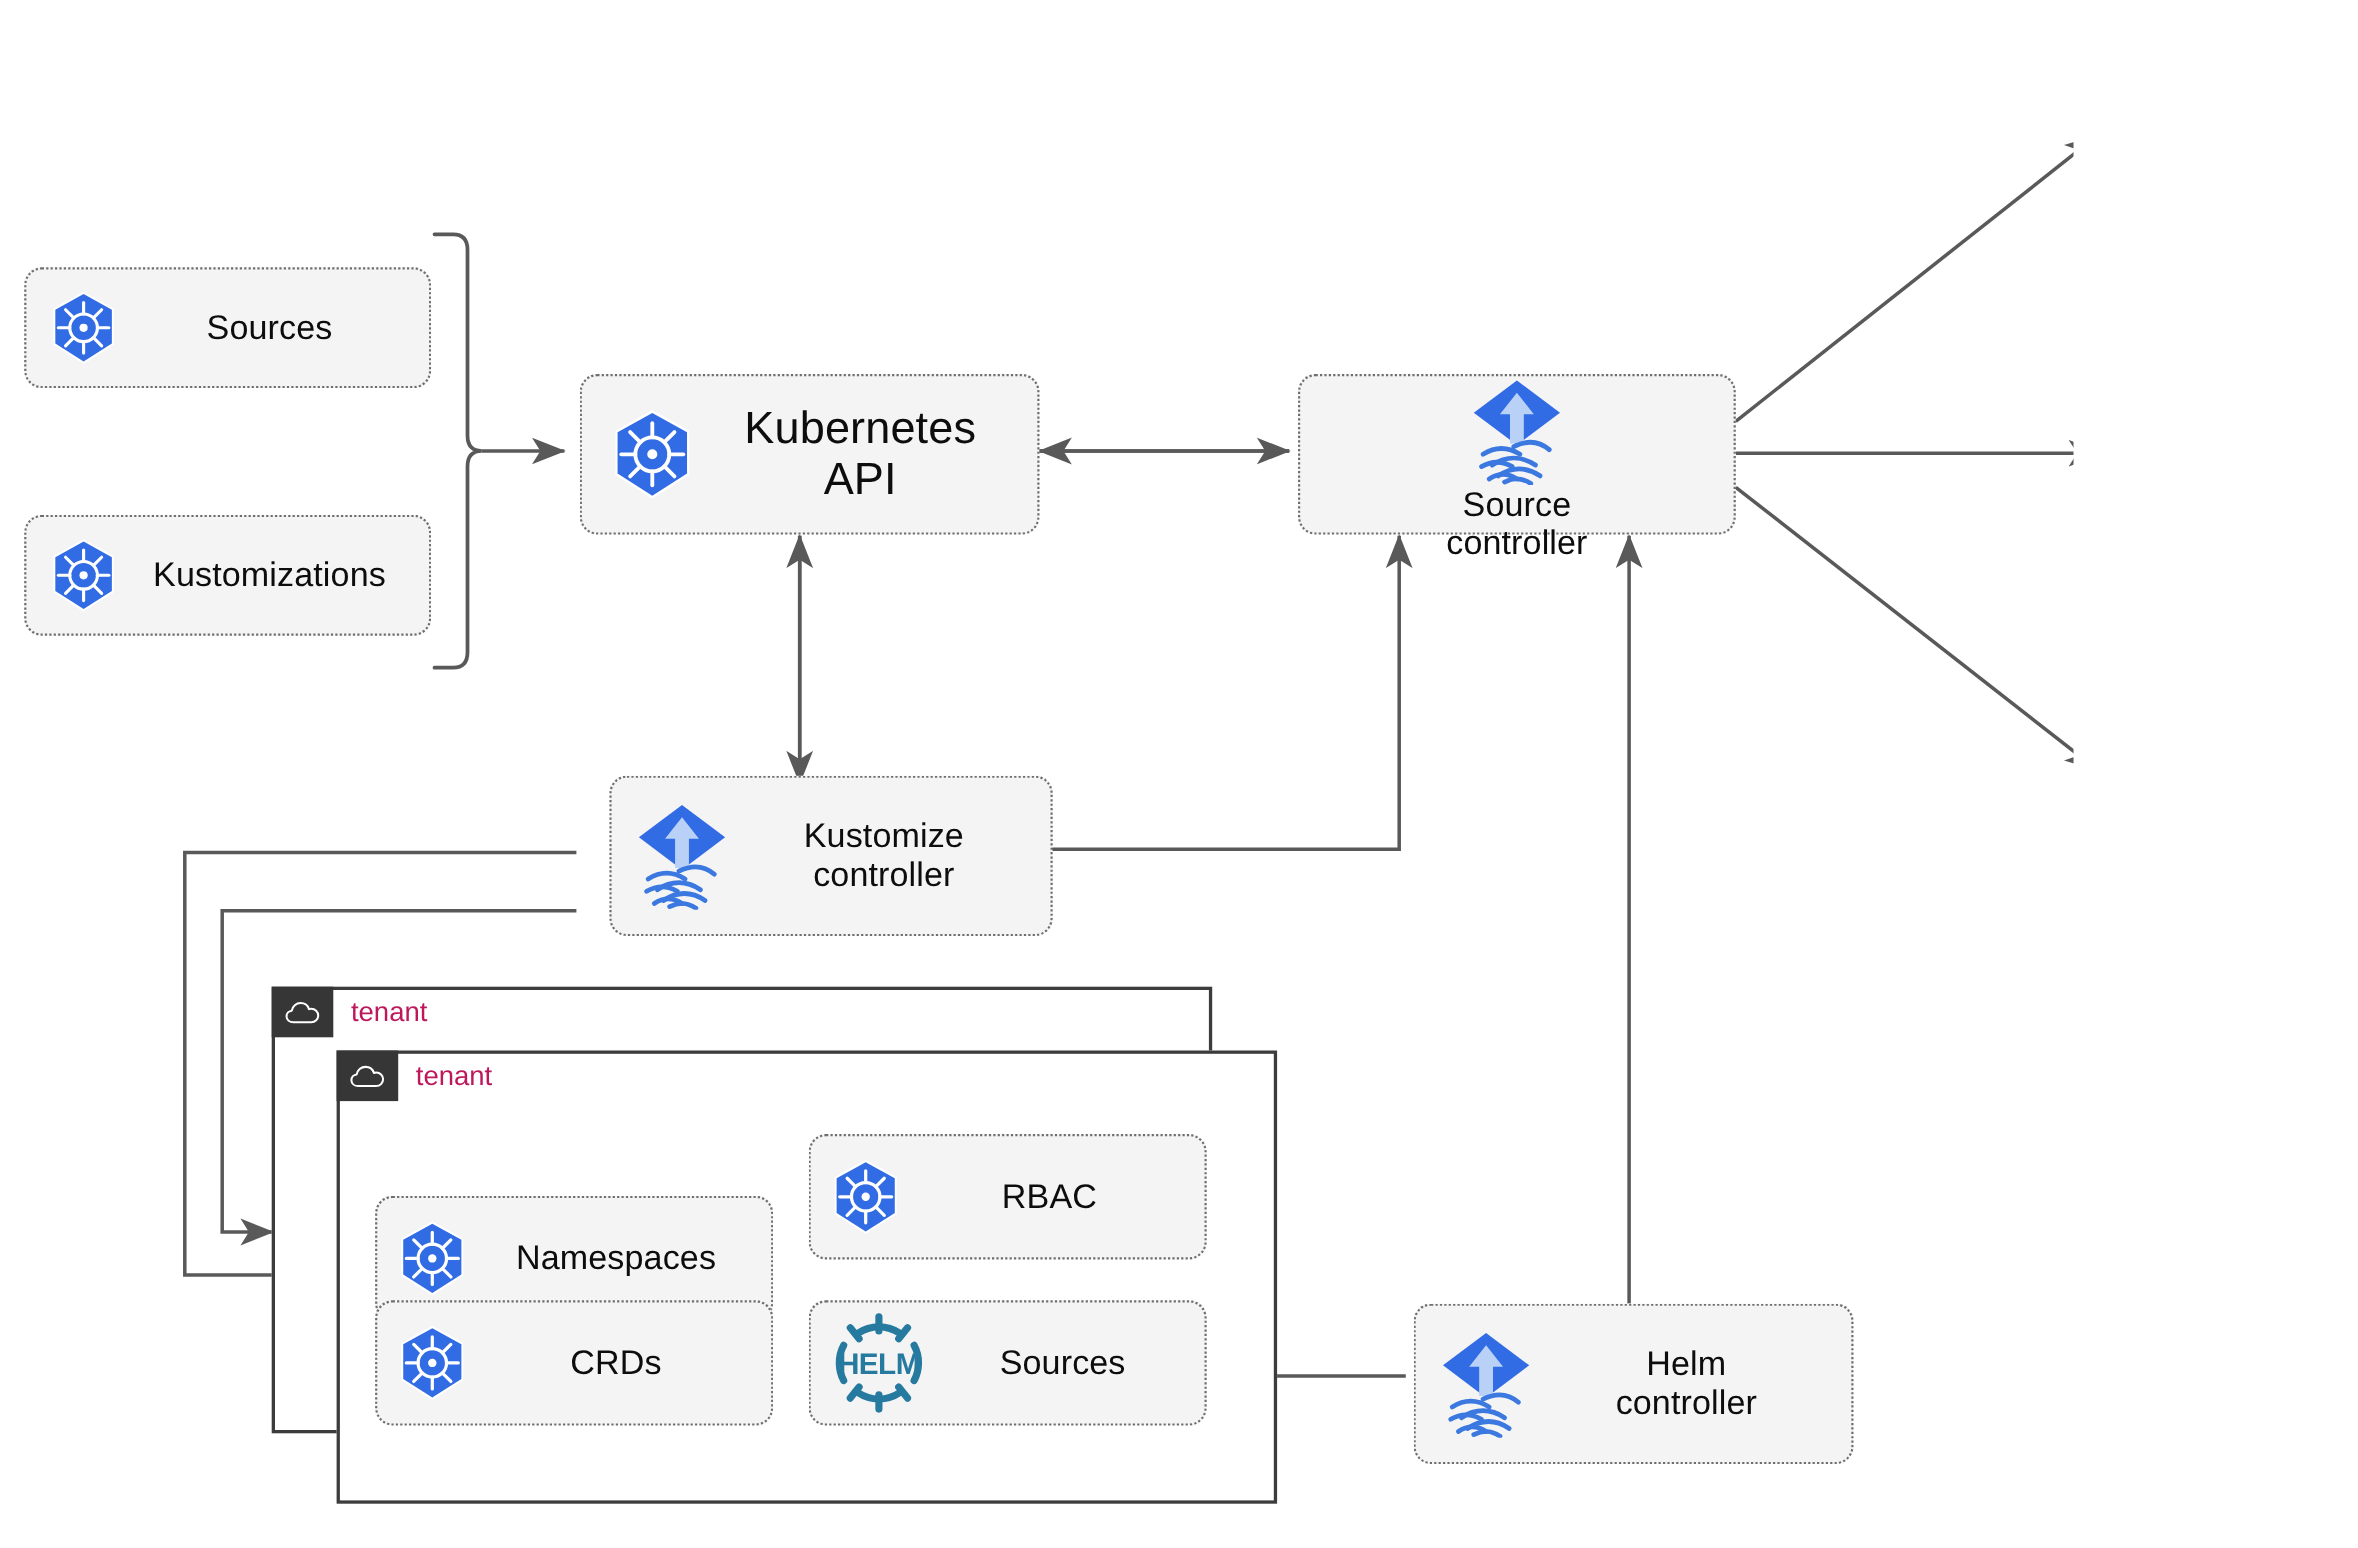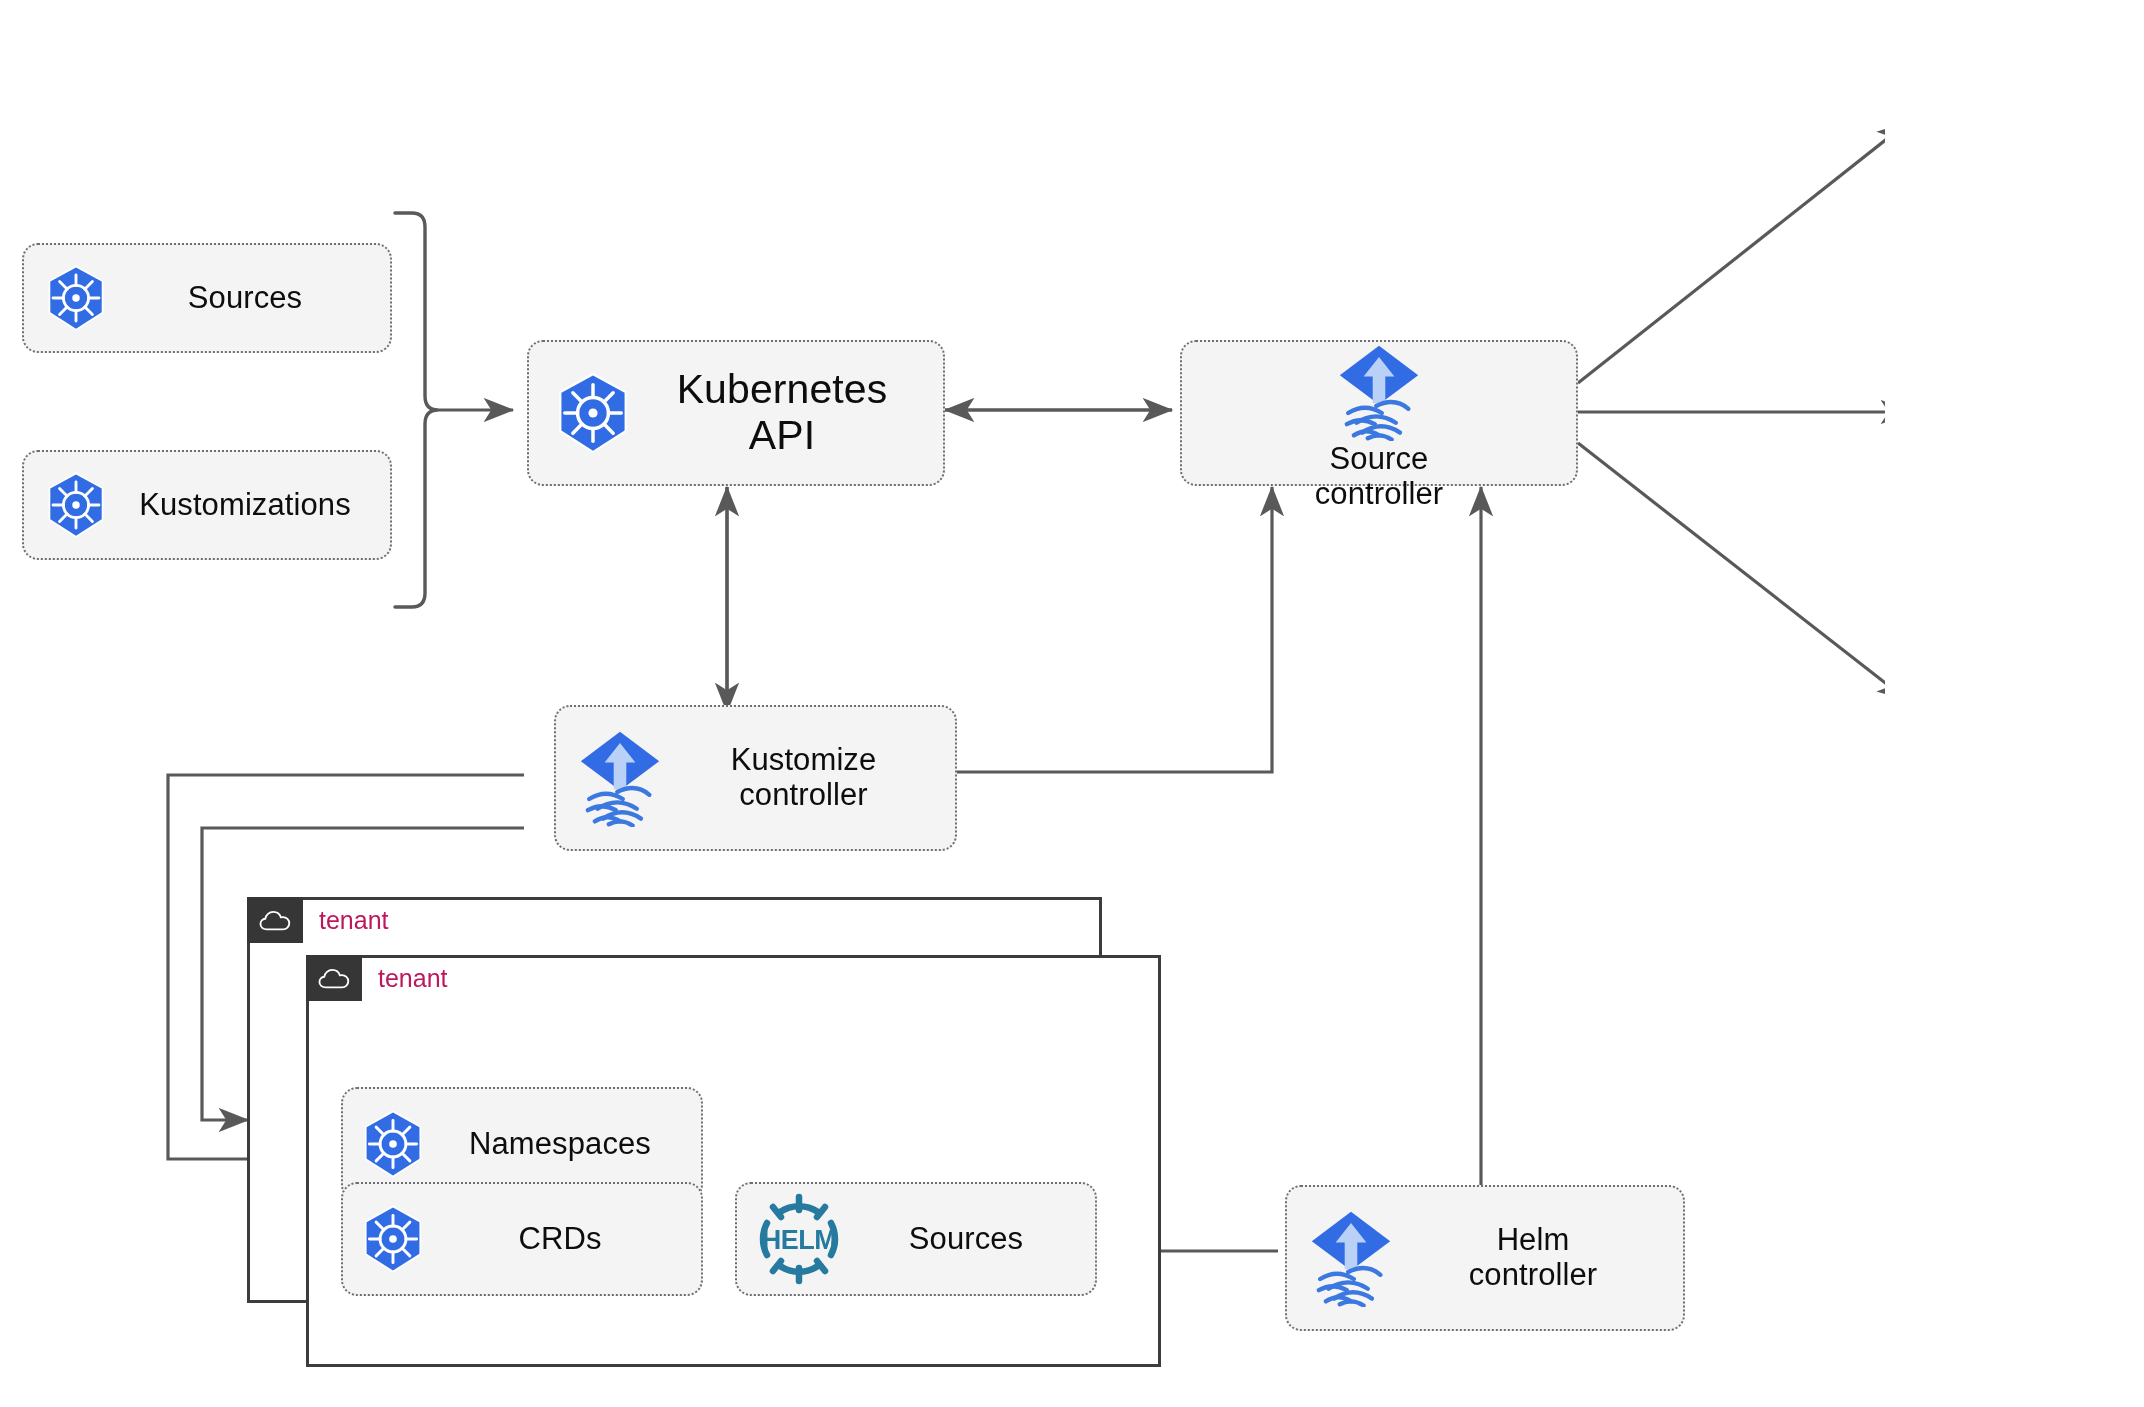--- a/index.html
+++ b/index.html
@@ -158,21 +158,21 @@
             <line x1="40.2" y1="40.2" x2="47" y2="47"></line>
           <line x1="47" y1="17" x2="40.2" y2="23.8"></line>
             <line x1="23.8" y1="40.2" x2="17" y2="47"></line>
         </g>
         <circle cx="32" cy="32" r="3.4" fill="#ffffff"></circle>
       </svg>
     </span>
     <span class="lbl">Sources</span>
   </div>
 
-  <div class="node" style="left:22px; top:450px; width:370px; height:110px; padding:0 14px;">
+  <div class="node" style="left:22px; top:468px; width:370px; height:110px; padding:0 14px;">
     <span class="ico" style="width:76px;height:76px;">
       <svg viewBox="0 0 64 64" width="70" height="70" xmlns="http://www.w3.org/2000/svg">
         <polygon points="32,2 57,16 57,46 32,62 7,46 7,16" fill="#ffffff"></polygon>
         <polygon points="32,4 55.5,17 55.5,45 32,60 8.5,45 8.5,17" fill="#326ce5"></polygon>
         <g fill="none" stroke="#ffffff" stroke-width="2.6" stroke-linecap="round">
           <circle cx="32" cy="32" r="11.5"></circle>
           <line x1="32" y1="11" x2="32" y2="20.5"></line>
             <line x1="32" y1="43.5" x2="32" y2="53"></line>
           <line x1="11" y1="32" x2="20.5" y2="32"></line>
             <line x1="43.5" y1="32" x2="53" y2="32"></line>
@@ -374,20 +374,41 @@
             <line x1="40.2" y1="40.2" x2="47" y2="47"></line>
           <line x1="47" y1="17" x2="40.2" y2="23.8"></line>
             <line x1="23.8" y1="40.2" x2="17" y2="47"></line>
         </g>
         <circle cx="32" cy="32" r="3.4" fill="#ffffff"></circle>
       </svg>
     </span>
     <span class="lbl">Namespaces</span>
   </div>
 
+  <div class="node" style="left:735px; top:1031px; width:362px; height:114px; padding:0 12px;">
+    <span class="ico" style="width:76px;height:76px;">
+      <svg viewBox="0 0 64 64" width="72" height="72" xmlns="http://www.w3.org/2000/svg">
+        <polygon points="32,2 57,16 57,46 32,62 7,46 7,16" fill="#ffffff"></polygon>
+        <polygon points="32,4 55.5,17 55.5,45 32,60 8.5,45 8.5,17" fill="#326ce5"></polygon>
+        <g fill="none" stroke="#ffffff" stroke-width="2.6" stroke-linecap="round">
+          <circle cx="32" cy="32" r="11.5"></circle>
+          <line x1="32" y1="11" x2="32" y2="20.5"></line>
+            <line x1="32" y1="43.5" x2="32" y2="53"></line>
+          <line x1="11" y1="32" x2="20.5" y2="32"></line>
+            <line x1="43.5" y1="32" x2="53" y2="32"></line>
+          <line x1="17" y1="17" x2="23.8" y2="23.8"></line>
+            <line x1="40.2" y1="40.2" x2="47" y2="47"></line>
+          <line x1="47" y1="17" x2="40.2" y2="23.8"></line>
+            <line x1="23.8" y1="40.2" x2="17" y2="47"></line>
+        </g>
+        <circle cx="32" cy="32" r="3.4" fill="#ffffff"></circle>
+      </svg>
+    </span>
+    <span class="lbl">RBAC</span>
+  </div>
 
   <div class="node" style="left:341px; top:1182px; width:362px; height:114px; padding:0 12px;">
     <span class="ico" style="width:76px;height:76px;">
       <svg viewBox="0 0 64 64" width="72" height="72" xmlns="http://www.w3.org/2000/svg">
         <polygon points="32,2 57,16 57,46 32,62 7,46 7,16" fill="#ffffff"></polygon>
         <polygon points="32,4 55.5,17 55.5,45 32,60 8.5,45 8.5,17" fill="#326ce5"></polygon>
         <g fill="none" stroke="#ffffff" stroke-width="2.6" stroke-linecap="round">
           <circle cx="32" cy="32" r="11.5"></circle>
           <line x1="32" y1="11" x2="32" y2="20.5"></line>
             <line x1="32" y1="43.5" x2="32" y2="53"></line>

